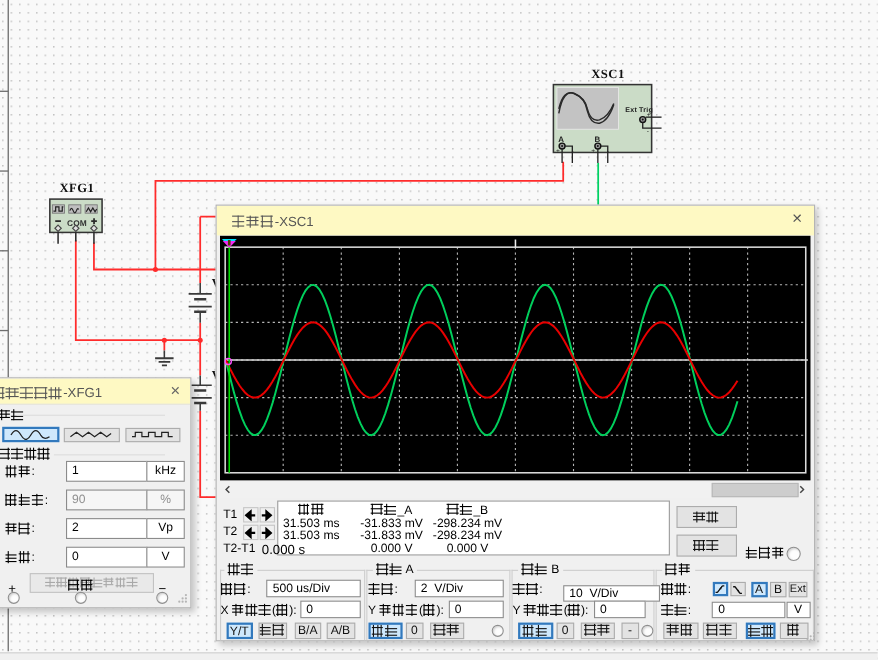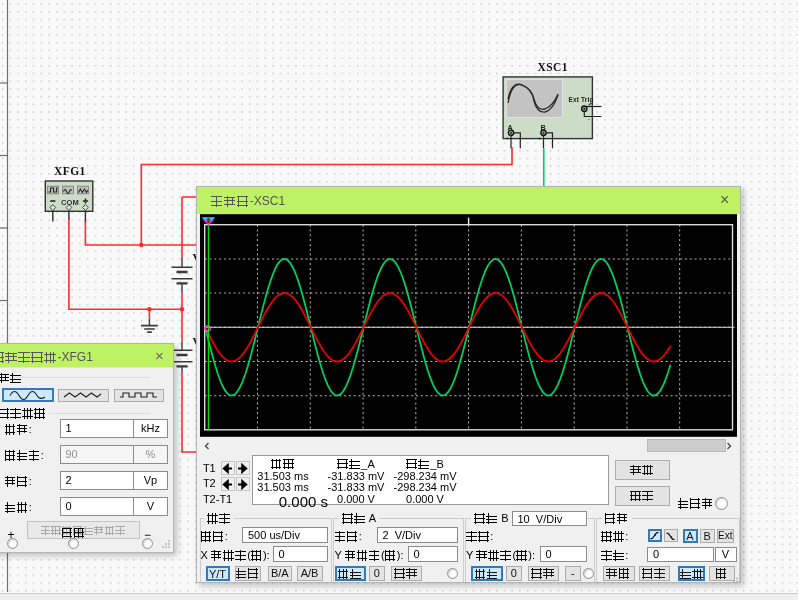--- a/index.html
+++ b/index.html
@@ -10,21 +10,21 @@
 .pa{background-image:linear-gradient(currentColor,currentColor),linear-gradient(currentColor,currentColor),linear-gradient(currentColor,currentColor),linear-gradient(currentColor,currentColor);background-position:0 6%,0 50%,0 94%,50% 0;background-size:100% 1px,100% 1px,100% 1px,1px 100%}
 .pb{background-image:linear-gradient(currentColor,currentColor),linear-gradient(currentColor,currentColor),linear-gradient(currentColor,currentColor),linear-gradient(currentColor,currentColor),linear-gradient(currentColor,currentColor);background-position:0 6%,0 50%,0 94%,8% 0,92% 0;background-size:100% 1px,100% 1px,100% 1px,1px 100%,1px 100%}
 .pc{background-image:linear-gradient(currentColor,currentColor),linear-gradient(currentColor,currentColor),linear-gradient(currentColor,currentColor),linear-gradient(currentColor,currentColor),linear-gradient(currentColor,currentColor);background-position:15% 0,50% 0,85% 0,0 20%,0 85%;background-size:1px 100%,1px 100%,1px 100%,100% 1px,100% 1px}
 .pd{background-image:linear-gradient(currentColor,currentColor),linear-gradient(currentColor,currentColor),linear-gradient(currentColor,currentColor),linear-gradient(currentColor,currentColor),linear-gradient(currentColor,currentColor);background-position:0 15%,0 45%,0 78%,30% 0,78% 30%;background-size:100% 1px,100% 1px,100% 1px,1px 100%,1px 70%}
 .pe{background-image:linear-gradient(currentColor,currentColor),linear-gradient(currentColor,currentColor),linear-gradient(currentColor,currentColor),linear-gradient(currentColor,currentColor),linear-gradient(currentColor,currentColor),linear-gradient(currentColor,currentColor);background-position:0 8%,0 92%,8% 0,92% 0,0 50%,50% 0;background-size:100% 1px,100% 1px,1px 100%,1px 100%,100% 1px,1px 100%}
 .pf{background-image:linear-gradient(currentColor,currentColor),linear-gradient(currentColor,currentColor),linear-gradient(currentColor,currentColor),linear-gradient(currentColor,currentColor);background-position:22% 0,0 30%,0 65%,0 97%;background-size:1px 100%,100% 1px,100% 1px,100% 1px}
 .z12{width:11.5px;height:11.5px}
 .z10{width:9.5px;height:9.5px;margin-right:1.2px}
 
 .dlg{position:absolute;background:#f0f0f0;border:1px solid #b4b4b4;box-shadow:3px 3px 6px rgba(0,0,0,.22);overflow:hidden}
-.tbar{position:absolute;left:0;right:0;top:0;background:#bef264;color:#5c5c5c}
+.tbar{position:absolute;left:0;right:0;top:0;background:#fef9c3;color:#5c5c5c}
 .btn{position:absolute;background:#e3e3e3;border:1px solid #acacac;text-align:center;color:#111;white-space:nowrap;overflow:hidden}
 .btn.sel{background:#cfe8fc;border:2px solid #3279bd}
 .inp{position:absolute;background:#fff;border:1px solid #8b8b8b;color:#000;font-size:11px;line-height:17px;padding-left:5px;white-space:nowrap}
 .lbl{position:absolute;color:#000;font-size:11px;white-space:nowrap}
 .grp{position:absolute;border:1px solid #cdcdcd;border-bottom:none}
 .leg{position:absolute;background:#f0f0f0;padding:0 3px;font-size:11px;color:#000;white-space:nowrap}
 .btn.tb{width:13.5px;height:14px;background:#f0f0f0;border-color:#c6c6c6;line-height:11px;padding-top:1px}
 .radio{position:absolute;width:11px;height:11px;border-radius:50%;background:#fdfdfd;border:1px solid #8f8f8f;box-shadow:inset 1px 1px 2px rgba(0,0,0,.18)}
 </style></head>
 <body>
@@ -249,21 +249,21 @@
  <div class="abs" style="left:54.5px;top:268px;width:357px;height:50px;background:#fff;border:1px solid #9a9a9a">
   <span class="abs" style="left:-14.5px;top:2px;width:90px;text-align:center;font-size:11px"><i class="z pc "></i><i class="z pe "></i></span>
   <span class="abs" style="left:58.5px;top:2px;width:90px;text-align:center;font-size:11px"><i class="z pb "></i><i class="z pf "></i>_A</span>
   <span class="abs" style="left:127.5px;top:2px;width:90px;text-align:center;font-size:11px"><i class="z pb "></i><i class="z pf "></i>_B</span>
   <span class="abs" style="left:-14.5px;top:14.5px;width:90px;text-align:center;font-size:11px">31.503 ms</span>
   <span class="abs" style="left:58.5px;top:14.5px;width:90px;text-align:center;font-size:11px">-31.833 mV</span>
   <span class="abs" style="left:127.5px;top:14.5px;width:90px;text-align:center;font-size:11px">-298.234 mV</span>
   <span class="abs" style="left:-14.5px;top:25.5px;width:90px;text-align:center;font-size:11px">31.503 ms</span>
   <span class="abs" style="left:58.5px;top:25.5px;width:90px;text-align:center;font-size:11px">-31.833 mV</span>
   <span class="abs" style="left:127.5px;top:25.5px;width:90px;text-align:center;font-size:11px">-298.234 mV</span>
-  <span class="abs" style="left:-14.5px;top:37px;width:90px;text-align:right;font-size:15px">0.000 s</span>
+  <span class="abs" style="left:-14.5px;top:37px;width:90px;text-align:left;font-size:12px">0.000 s</span>
   <span class="abs" style="left:58.5px;top:37px;width:90px;text-align:center;font-size:11px">0.000 V</span>
   <span class="abs" style="left:127.5px;top:37px;width:90px;text-align:center;font-size:11px">0.000 V</span>
  </div>
  <div class="btn" style="left:418px;top:273px;width:54.5px;height:20px;font-size:12px;line-height:19px"><i class="z pd "></i><i class="z pc "></i></div>
  <div class="btn" style="left:418px;top:299px;width:54.5px;height:20px;font-size:12px;line-height:19px"><i class="z pe "></i><i class="z pa "></i></div>
  <span class="lbl" style="left:480.5px;top:310.5px"><i class="z pf"></i><i class="z pb"></i><i class="z pd"></i></span>
  <div class="radio" style="left:518px;top:310.5px;width:13px;height:13px"></div>
 
  <div class="grp" style="left:2.8px;top:331.5px;width:132.2px;height:66px"></div>
  <div class="grp" style="left:136px;top:331.5px;width:130.5px;height:66px"></div>
@@ -286,21 +286,21 @@
  <span class="lbl" style="left:137.5px;top:343.5px"><i class="z pa "></i><i class="z pb "></i>:</span>
  <div class="inp" style="left:179.5px;top:340.5px;width:81.5px;height:15.5px;line-height:14px">2&nbsp; V/Div</div>
  <span class="lbl" style="left:137.5px;top:362.5px">Y <i class="z pd "></i><i class="z pc "></i><i class="z pa "></i>(<i class="z pe "></i>):</span>
  <div class="inp" style="left:210.5px;top:359.5px;width:50.5px;height:15.5px;line-height:14px">0</div>
  <div class="btn sel" style="left:137.5px;top:379.5px;width:31px;height:14.5px;font-size:11px;line-height:13px"><i class="z pc "></i><i class="z pf "></i></div>
  <div class="btn" style="left:171.5px;top:379.5px;width:16.5px;height:14.5px;font-size:11px;line-height:13px">0</div>
  <div class="btn" style="left:194px;top:379.5px;width:30.5px;height:14.5px;font-size:11px;line-height:13px"><i class="z pb "></i><i class="z pd "></i></div>
  <div class="radio" style="left:249.5px;top:381.5px"></div>
 
  <span class="lbl" style="left:269px;top:343.5px"><i class="z pa "></i><i class="z pb "></i>:</span>
- <div class="inp" style="left:314.5px;top:324px;width:75px;height:15.5px;line-height:14px">10&nbsp; V/Div</div>
+ <div class="inp" style="left:314.5px;top:345px;width:88px;height:15.5px;line-height:14px">10&nbsp; V/Div</div>
  <span class="lbl" style="left:269px;top:362.5px">Y <i class="z pd "></i><i class="z pc "></i><i class="z pa "></i>(<i class="z pe "></i>):</span>
  <div class="inp" style="left:342.5px;top:359.5px;width:47px;height:15.5px;line-height:14px">0</div>
  <div class="btn sel" style="left:274px;top:379.5px;width:31.5px;height:14.5px;font-size:11px;line-height:13px"><i class="z pc "></i><i class="z pf "></i></div>
  <div class="btn" style="left:308.5px;top:379.5px;width:16.5px;height:14.5px;font-size:11px;line-height:13px">0</div>
  <div class="btn" style="left:331px;top:379.5px;width:30.5px;height:14.5px;font-size:11px;line-height:13px"><i class="z pb "></i><i class="z pd "></i></div>
  <div class="btn" style="left:367.5px;top:379.5px;width:16.5px;height:14.5px;font-size:11px;line-height:13px">-</div>
  <div class="radio" style="left:386px;top:381.5px"></div>
 
  <span class="lbl" style="left:404px;top:343.5px"><i class="z pe "></i><i class="z pc "></i>:</span>
  <div class="btn sel" style="left:450.5px;top:342px;width:14px;height:13px;padding-top:0.5px">

